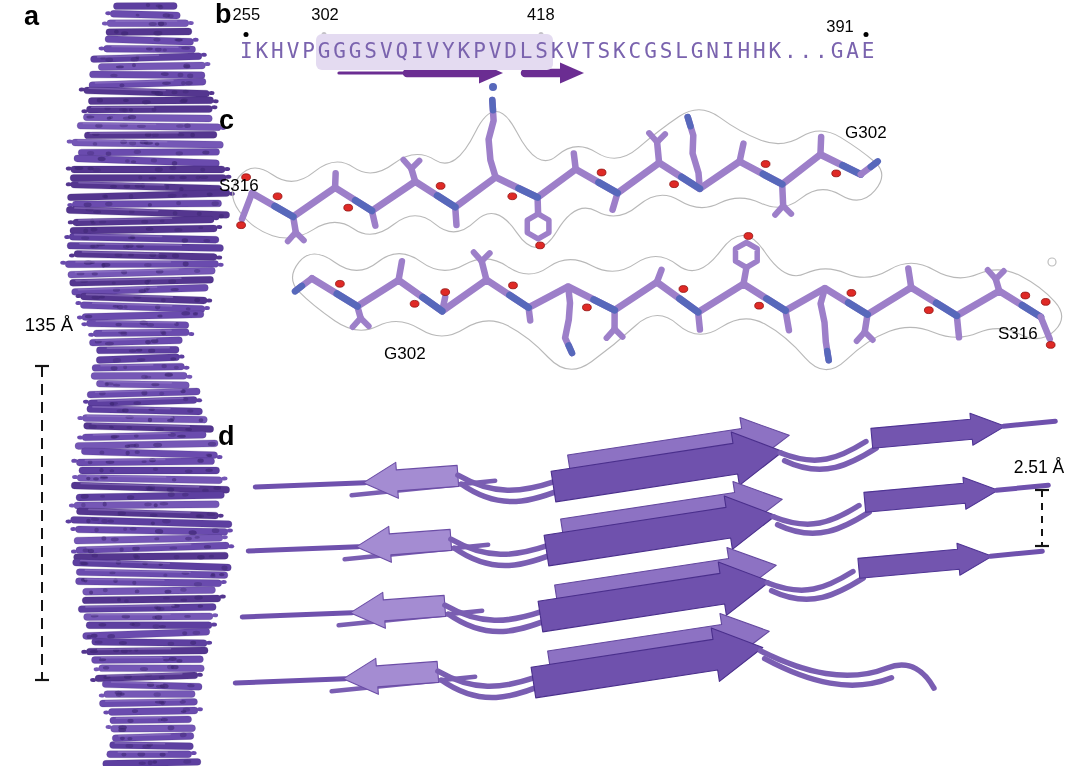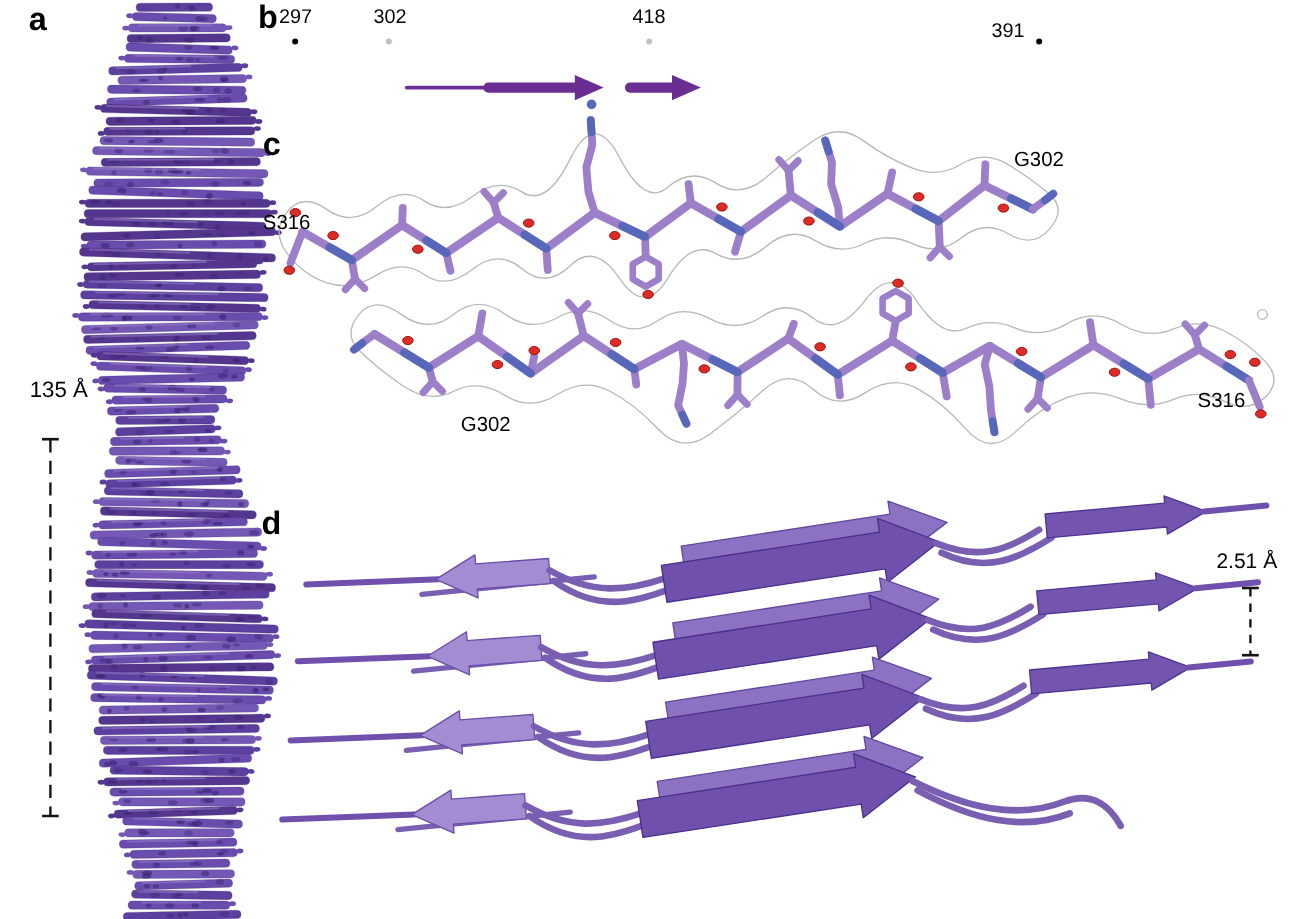--- a/index.html
+++ b/index.html
@@ -1005,30 +1005,31 @@
 
   <span class="txt panel-letter" style="left:24px;top:3px">a</span>
   <span class="txt panel-letter" style="left:215px;top:1px">b</span>
   <span class="txt panel-letter" style="left:219px;top:107px">c</span>
   <span class="txt panel-letter" style="left:218px;top:423px">d</span>
 
   <span class="txt measure-label" style="left:16px;top:314px;width:66px">135 Å</span>
   <span class="txt measure-label" style="left:1000px;top:457px;width:78px;font-size:17.5px">2.51 Å</span>
 
   <div id="markers" class="txt" style="left:240px;top:5px;width:660px;height:34px">
-      <span class="marker-number" style="left: 6.3px;">297</span>
+      <span class="marker-number" style="left: 6.3px;">255</span>
       <span class="marker-dot" style="left: 6.3px; background: rgb(0, 0, 0);"></span>
       <span class="marker-number" style="left: 85px;">302</span>
       <span class="marker-dot" style="left: 83.8px; background: rgb(196, 194, 200);"></span>
       <span class="marker-number" style="left: 300.8px;">418</span>
       <span class="marker-dot" style="left: 300.8px; background: rgb(196, 194, 200);"></span>
       <span class="marker-number" style="left: 600px; margin-top: 12px;">391</span>
       <span class="marker-dot" style="left: 626.3px; background: rgb(0, 0, 0);"></span>
     </div>
 
+  <div id="seq-row" style="color: rgb(122, 99, 174);"><span>IKHVP</span><span id="seq-highlight" style="background: rgb(228, 219, 241);">GGGSVQIVYKPVDLS</span><span>KVTSKCGSLGNIHHK...GAE</span></div>
 
   <div id="c-labels">
       <span class="txt residue-label" style="left: 219px; top: 176px;">S316</span>
       <span class="txt residue-label" style="left: 845px; top: 123px;">G302</span>
       <span class="txt residue-label" style="left: 384px; top: 344px;">G302</span>
       <span class="txt residue-label" style="left: 998px; top: 324px;">S316</span>
     </div>
 
 </div>
 

